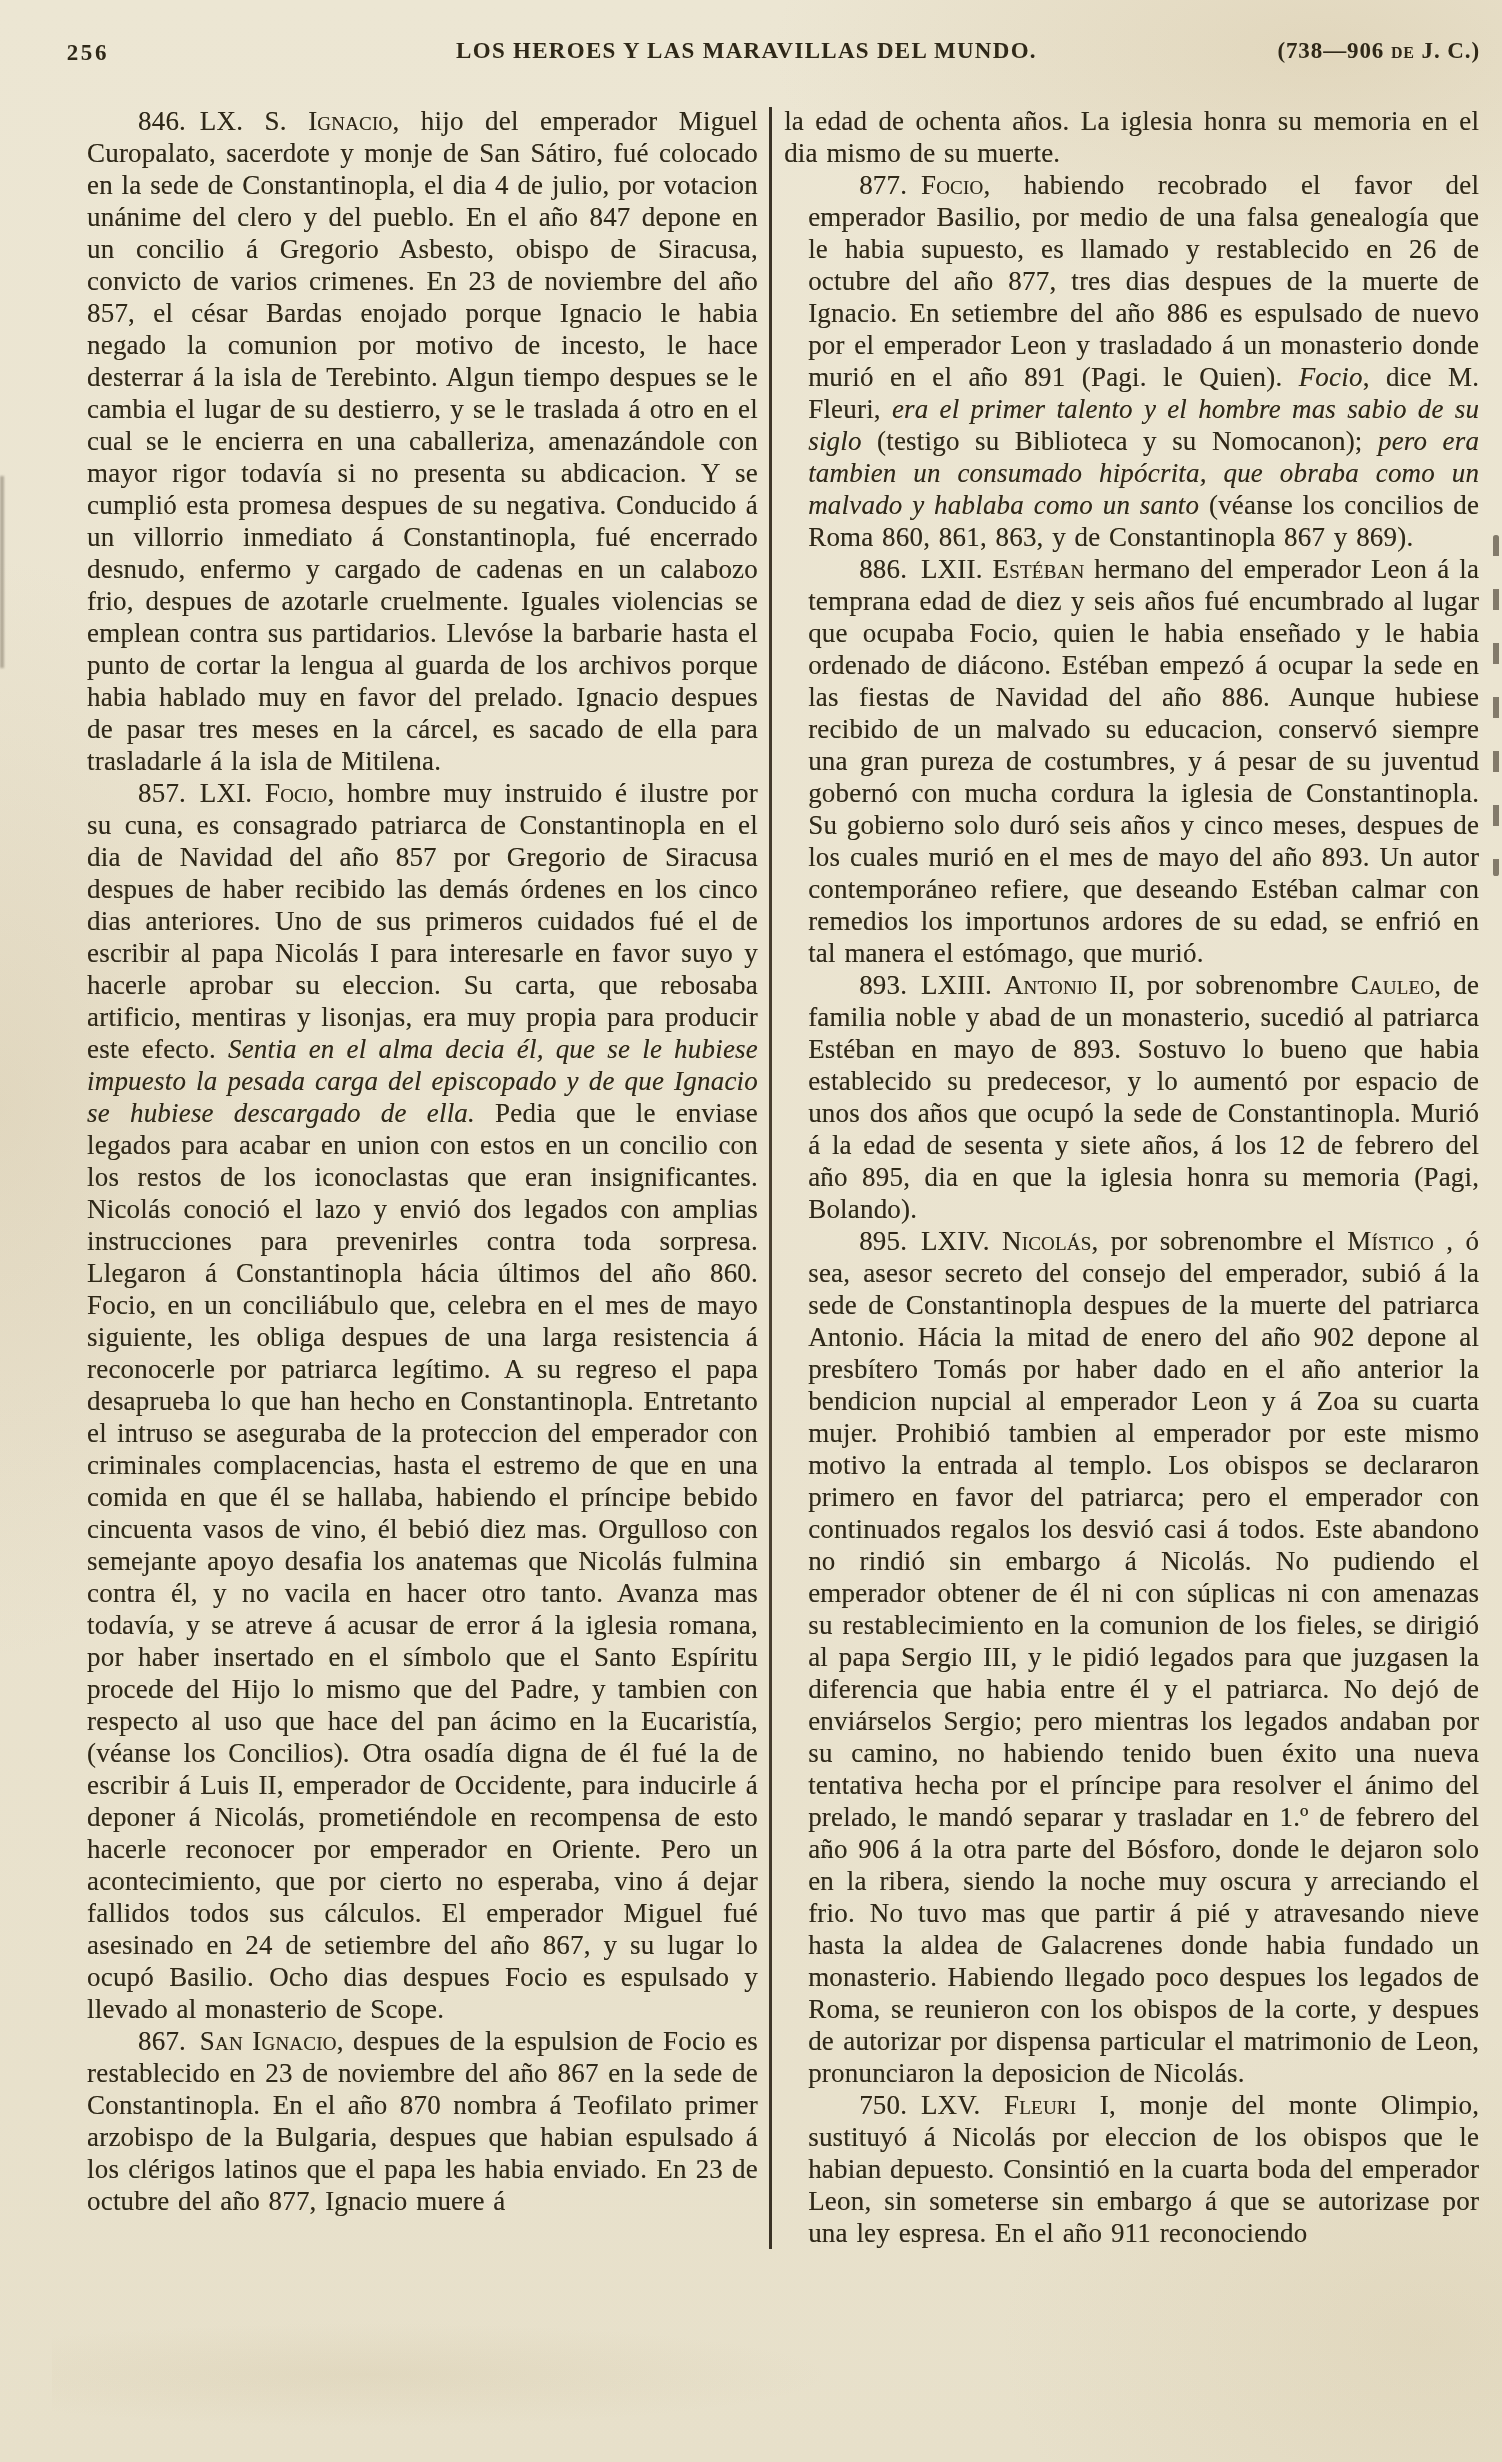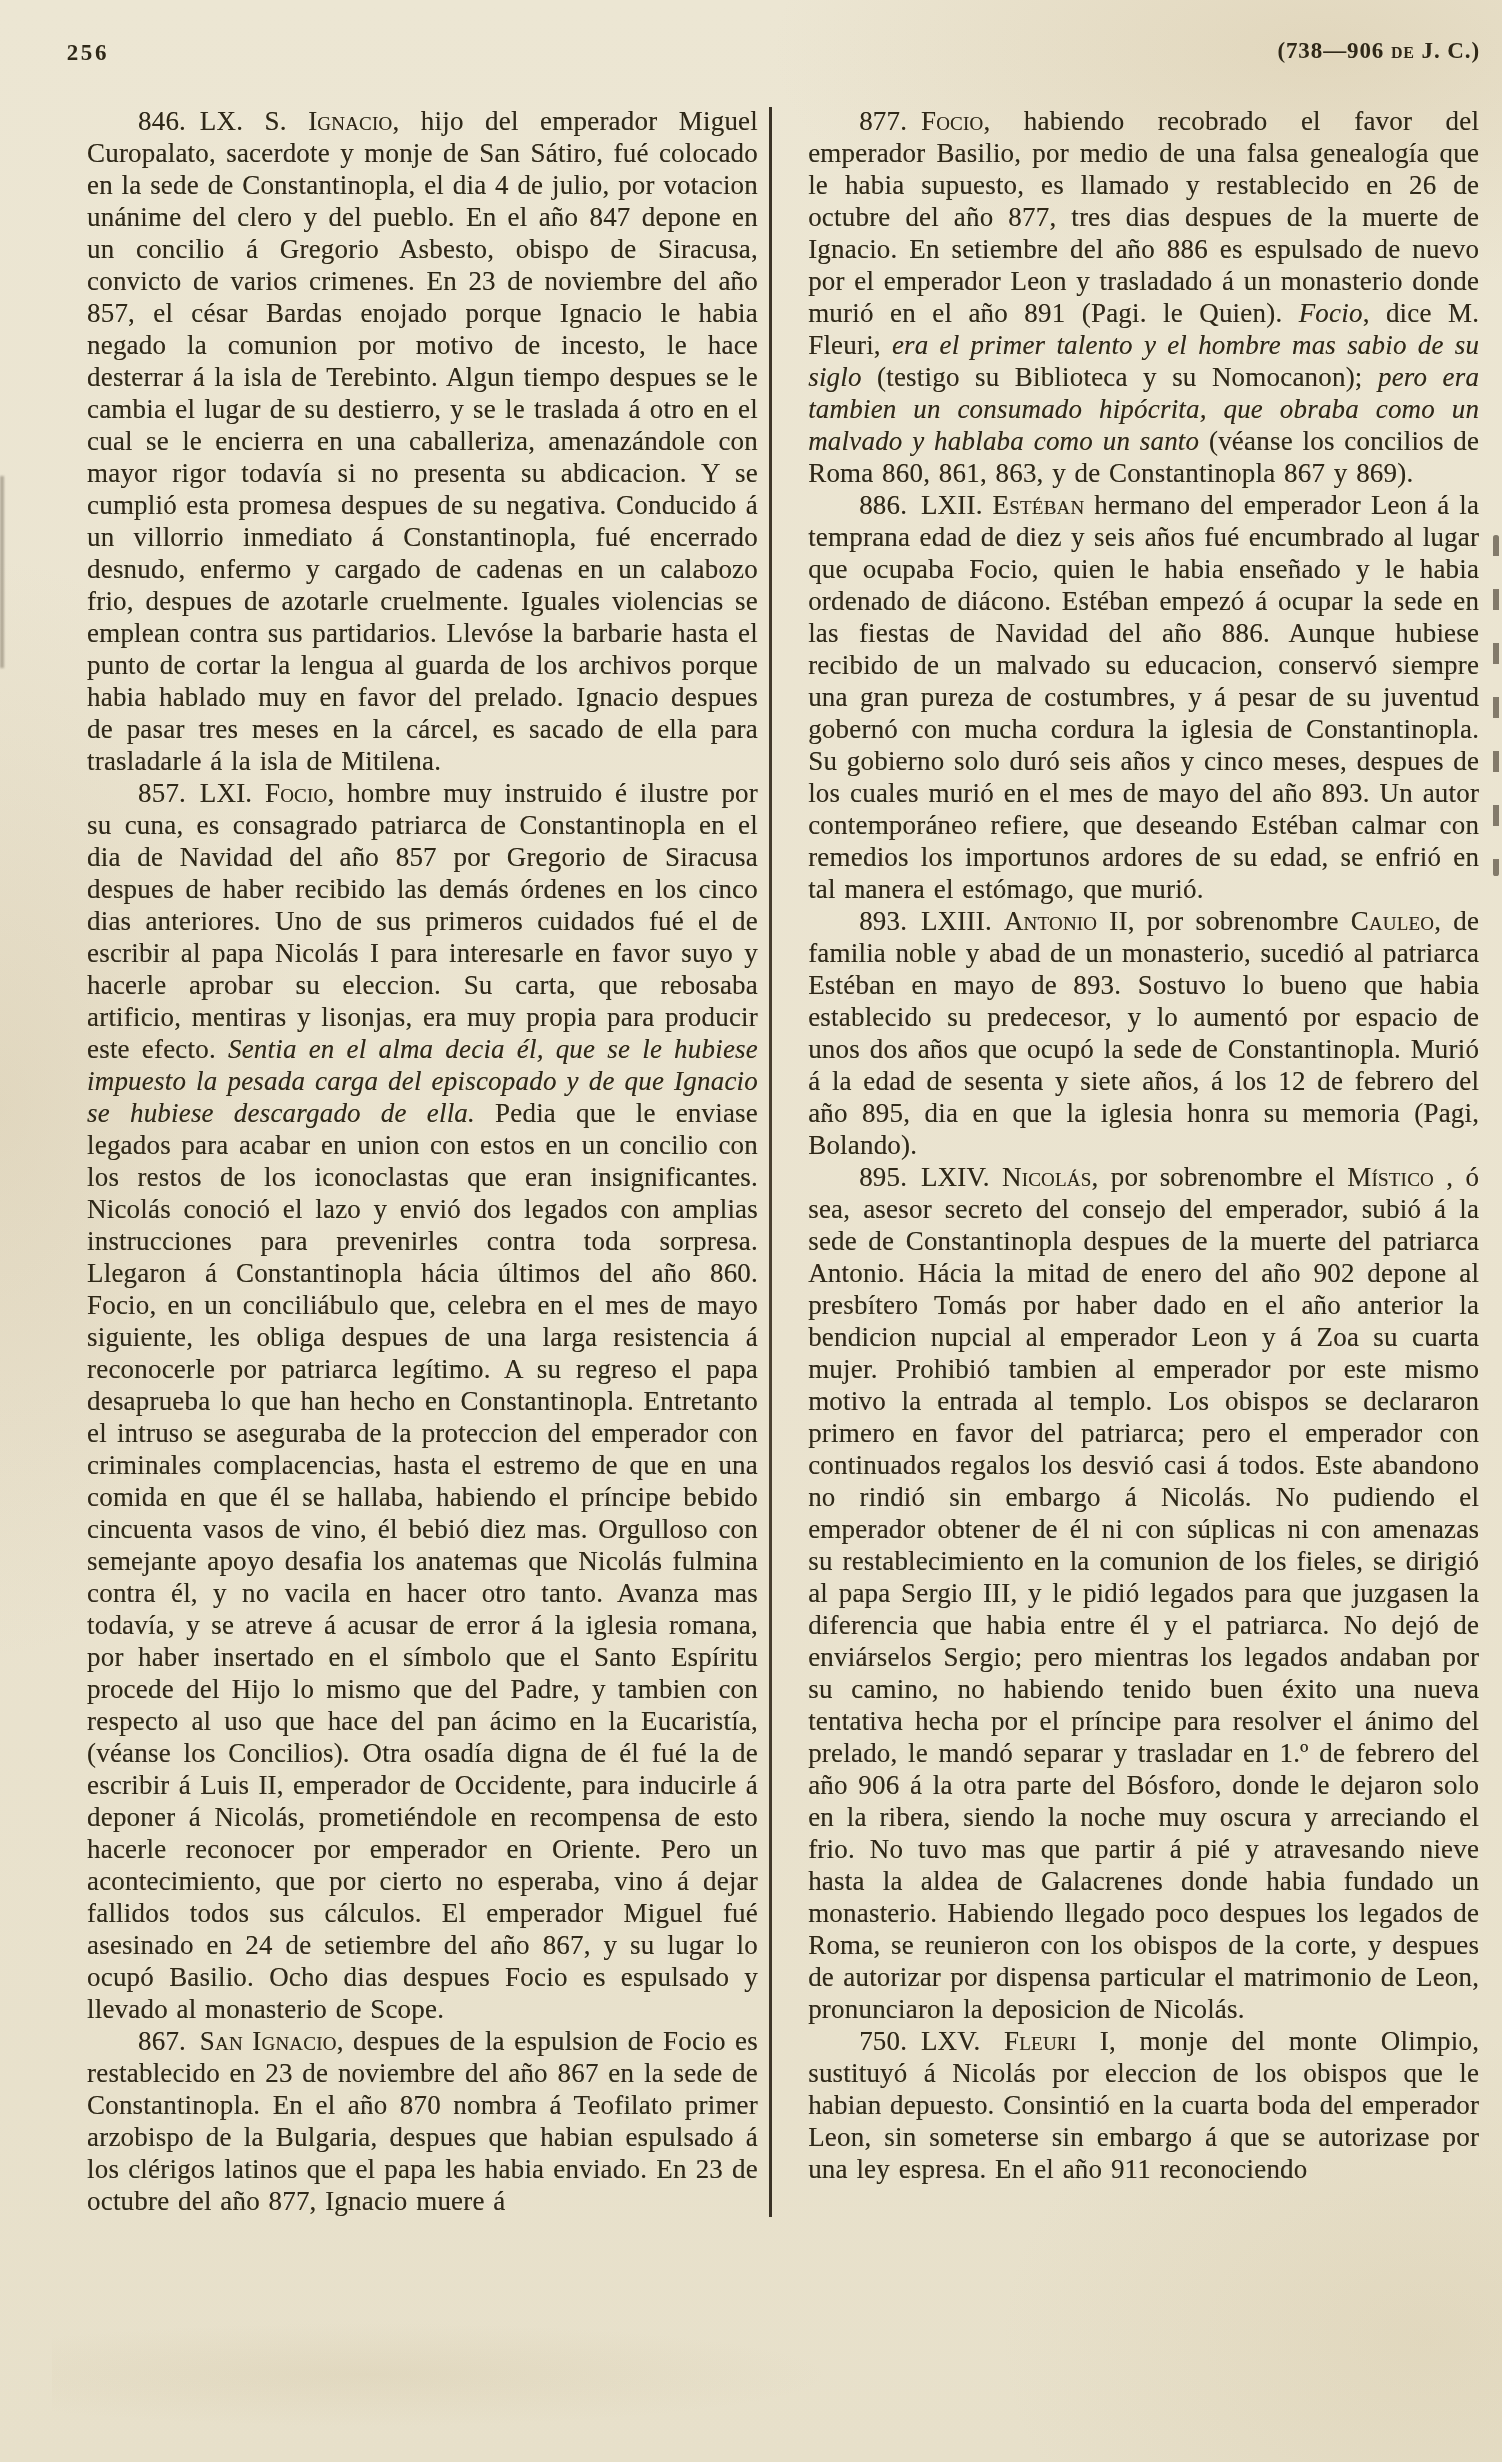--- a/index.html
+++ b/index.html
@@ -39,31 +39,33 @@
          background:rgba(45,35,22,0.30); filter:blur(0.9px); }
   .stain-bottom { position:absolute; left:52px; bottom:35px; width:786px; height:105px;
          background:radial-gradient(ellipse at 40% 50%, rgba(170,145,95,0.10), transparent 70%); }
 </style>
 </head>
 <body>
 
 <div class="page">
   <div class="header">
     <span class="page-num">256</span>
+    <span class="header-title">LOS HEROES Y LAS MARAVILLAS DEL MUNDO.</span>
     <span class="header-date">(738—906 de J. C.)</span>
   </div>
 
   <div class="text-block">
     <div class="col" id="col-left">
         <p class="para indent"><span>846. LX. S. </span><span class="sc">Ignacio</span><span>, hijo del emperador Miguel Curopalato, sacerdote y monje de San Sátiro, fué colocado en la sede de Constantinopla, el dia 4 de julio, por votacion unánime del clero y del pueblo. En el año 847 depone en un concilio á Gregorio Asbesto, obispo de Siracusa, convicto de varios crimenes. En 23 de noviembre del año 857, el césar Bardas enojado porque Ignacio le habia negado la comunion por motivo de incesto, le hace desterrar á la isla de Terebinto. Algun tiempo despues se le cambia el lugar de su destierro, y se le traslada á otro en el cual se le encierra en una caballeriza, amenazándole con mayor rigor todavía si no presenta su abdicacion. Y se cumplió esta promesa despues de su negativa. Conducido á un villorrio inmediato á Constantinopla, fué encerrado desnudo, enfermo y cargado de cadenas en un calabozo frio, despues de azotarle cruelmente. Iguales violencias se emplean contra sus partidarios. Llevóse la barbarie hasta el punto de cortar la lengua al guarda de los archivos porque habia hablado muy en favor del prelado. Ignacio despues de pasar tres meses en la cárcel, es sacado de ella para trasladarle á la isla de Mitilena.</span></p>
         <p class="para indent"><span>857. LXI. </span><span class="sc">Focio</span><span>, hombre muy instruido é ilustre por su cuna, es consagrado patriarca de Constantinopla en el dia de Navidad del año 857 por Gregorio de Siracusa despues de haber recibido las demás órdenes en los cinco dias anteriores. Uno de sus primeros cuidados fué el de escribir al papa Nicolás I para interesarle en favor suyo y hacerle aprobar su eleccion. Su carta, que rebosaba artificio, mentiras y lisonjas, era muy propia para producir este efecto. </span><span class="i">Sentia en el alma decia él, que se le hubiese impuesto la pesada carga del episcopado y de que Ignacio se hubiese descargado de ella.</span><span> Pedia que le enviase legados para acabar en union con estos en un concilio con los restos de los iconoclastas que eran insignificantes. Nicolás conoció el lazo y envió dos legados con amplias instrucciones para prevenirles contra toda sorpresa. Llegaron á Constantinopla hácia últimos del año 860. Focio, en un conciliábulo que, celebra en el mes de mayo siguiente, les obliga despues de una larga resistencia á reconocerle por patriarca legítimo. A su regreso el papa desaprueba lo que han hecho en Constantinopla. Entretanto el intruso se aseguraba de la proteccion del emperador con criminales complacencias, hasta el estremo de que en una comida en que él se hallaba, habiendo el príncipe bebido cincuenta vasos de vino, él bebió diez mas. Orgulloso con semejante apoyo desafia los anatemas que Nicolás fulmina contra él, y no vacila en hacer otro tanto. Avanza mas todavía, y se atreve á acusar de error á la iglesia romana, por haber insertado en el símbolo que el Santo Espíritu procede del Hijo lo mismo que del Padre, y tambien con respecto al uso que hace del pan ácimo en la Eucaristía, (véanse los Concilios). Otra osadía digna de él fué la de escribir á Luis II, emperador de Occidente, para inducirle á deponer á Nicolás, prometiéndole en recompensa de esto hacerle reconocer por emperador en Oriente. Pero un acontecimiento, que por cierto no esperaba, vino á dejar fallidos todos sus cálculos. El emperador Miguel fué asesinado en 24 de setiembre del año 867, y su lugar lo ocupó Basilio. Ocho dias despues Focio es espulsado y llevado al monasterio de Scope.</span></p>
         <p class="para indent"><span>867. </span><span class="sc">San Ignacio</span><span>, despues de la espulsion de Focio es restablecido en 23 de noviembre del año 867 en la sede de Constantinopla. En el año 870 nombra á Teofilato primer arzobispo de la Bulgaria, despues que habian espulsado á los clérigos latinos que el papa les habia enviado. En 23 de octubre del año 877, Ignacio muere á</span></p>
       </div>
     <div class="col-divider"></div>
     <div class="col" id="col-right">
+        <p class="para"><span>la edad de ochenta años. La iglesia honra su memoria en el dia mismo de su muerte.</span></p>
         <p class="para indent"><span>877. </span><span class="sc">Focio</span><span>, habiendo recobrado el favor del emperador Basilio, por medio de una falsa genealogía que le habia supuesto, es llamado y restablecido en 26 de octubre del año 877, tres dias despues de la muerte de Ignacio. En setiembre del año 886 es espulsado de nuevo por el emperador Leon y trasladado á un monasterio donde murió en el año 891 (Pagi. le Quien). </span><span class="i">Focio</span><span>, dice M. Fleuri, </span><span class="i">era el primer talento y el hombre mas sabio de su siglo</span><span> (testigo su Biblioteca y su Nomocanon); </span><span class="i">pero era tambien un consumado hipócrita, que obraba como un malvado y hablaba como un santo</span><span> (véanse los concilios de Roma 860, 861, 863, y de Constantinopla 867 y 869).</span></p>
         <p class="para indent"><span>886. LXII. </span><span class="sc">Estéban</span><span> hermano del emperador Leon á la temprana edad de diez y seis años fué encumbrado al lugar que ocupaba Focio, quien le habia enseñado y le habia ordenado de diácono. Estéban empezó á ocupar la sede en las fiestas de Navidad del año 886. Aunque hubiese recibido de un malvado su educacion, conservó siempre una gran pureza de costumbres, y á pesar de su juventud gobernó con mucha cordura la iglesia de Constantinopla. Su gobierno solo duró seis años y cinco meses, despues de los cuales murió en el mes de mayo del año 893. Un autor contemporáneo refiere, que deseando Estéban calmar con remedios los importunos ardores de su edad, se enfrió en tal manera el estómago, que murió.</span></p>
         <p class="para indent"><span>893. LXIII. </span><span class="sc">Antonio II</span><span>, por sobrenombre </span><span class="sc">Cauleo</span><span>, de familia noble y abad de un monasterio, sucedió al patriarca Estéban en mayo de 893. Sostuvo lo bueno que habia establecido su predecesor, y lo aumentó por espacio de unos dos años que ocupó la sede de Constantinopla. Murió á la edad de sesenta y siete años, á los 12 de febrero del año 895, dia en que la iglesia honra su memoria (Pagi, Bolando).</span></p>
         <p class="para indent"><span>895. LXIV. </span><span class="sc">Nicolás</span><span>, por sobrenombre el </span><span class="sc">Místico</span><span> , ó sea, asesor secreto del consejo del emperador, subió á la sede de Constantinopla despues de la muerte del patriarca Antonio. Hácia la mitad de enero del año 902 depone al presbítero Tomás por haber dado en el año anterior la bendicion nupcial al emperador Leon y á Zoa su cuarta mujer. Prohibió tambien al emperador por este mismo motivo la entrada al templo. Los obispos se declararon primero en favor del patriarca; pero el emperador con continuados regalos los desvió casi á todos. Este abandono no rindió sin embargo á Nicolás. No pudiendo el emperador obtener de él ni con súplicas ni con amenazas su restablecimiento en la comunion de los fieles, se dirigió al papa Sergio III, y le pidió legados para que juzgasen la diferencia que habia entre él y el patriarca. No dejó de enviárselos Sergio; pero mientras los legados andaban por su camino, no habiendo tenido buen éxito una nueva tentativa hecha por el príncipe para resolver el ánimo del prelado, le mandó separar y trasladar en 1.º de febrero del año 906 á la otra parte del Bósforo, donde le dejaron solo en la ribera, siendo la noche muy oscura y arreciando el frio. No tuvo mas que partir á pié y atravesando nieve hasta la aldea de Galacrenes donde habia fundado un monasterio. Habiendo llegado poco despues los legados de Roma, se reunieron con los obispos de la corte, y despues de autorizar por dispensa particular el matrimonio de Leon, pronunciaron la deposicion de Nicolás.</span></p>
         <p class="para indent"><span>750. LXV. </span><span class="sc">Fleuri I</span><span>, monje del monte Olimpio, sustituyó á Nicolás por eleccion de los obispos que le habian depuesto. Consintió en la cuarta boda del emperador Leon, sin someterse sin embargo á que se autorizase por una ley espresa. En el año 911 reconociendo</span></p>
       </div>
   </div>
 
   <div class="artifact-right-edge"></div>
   <div class="artifact-left-edge"></div>

